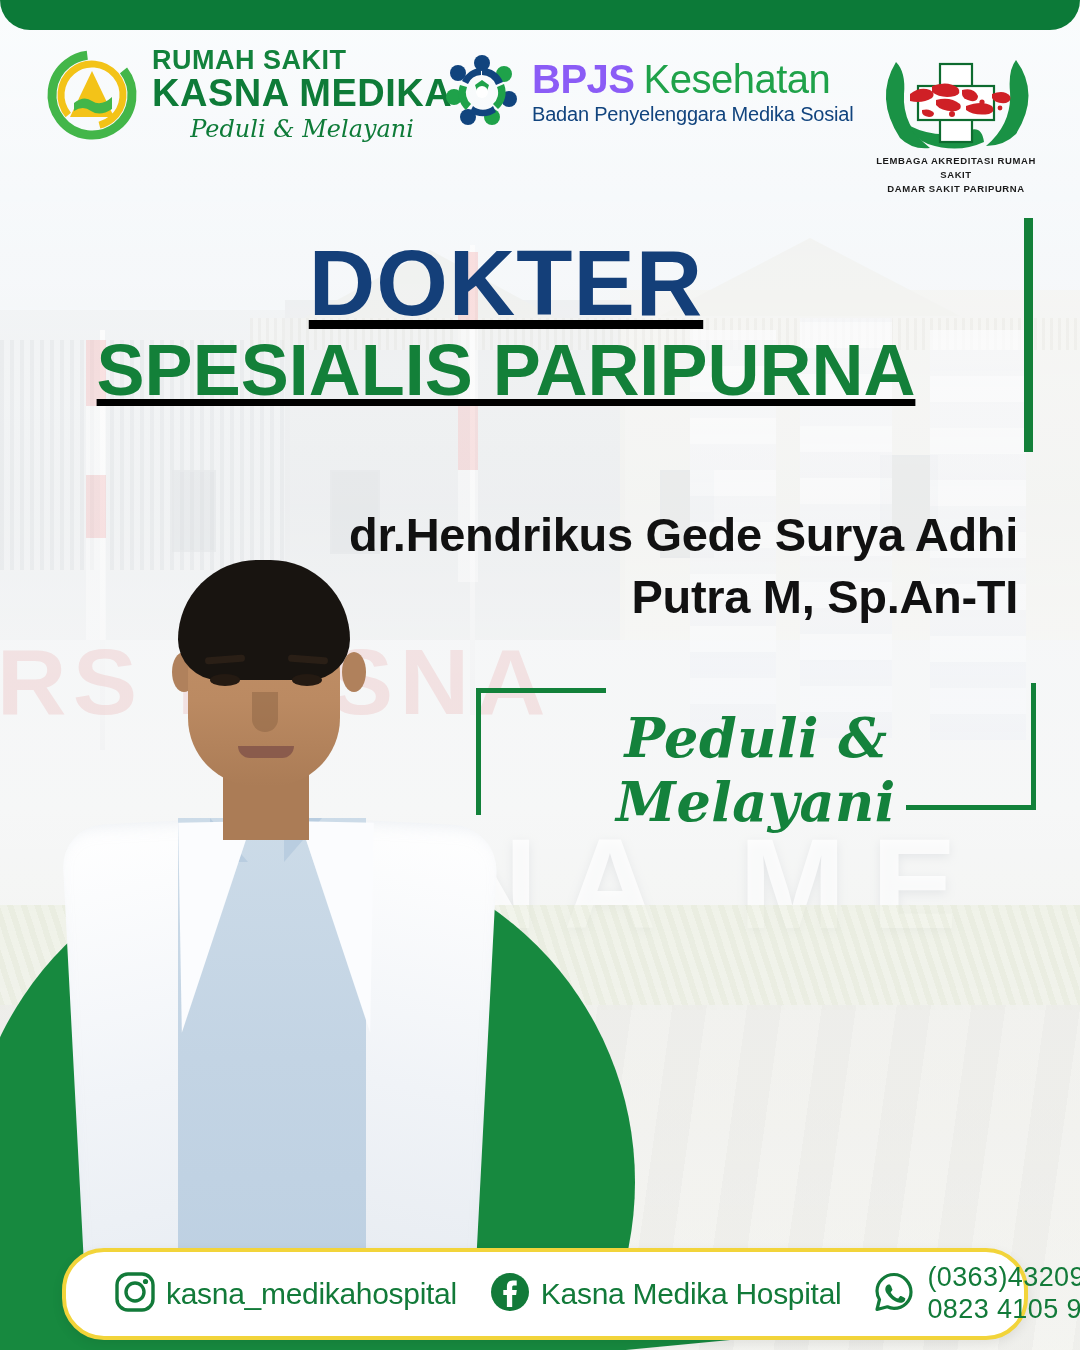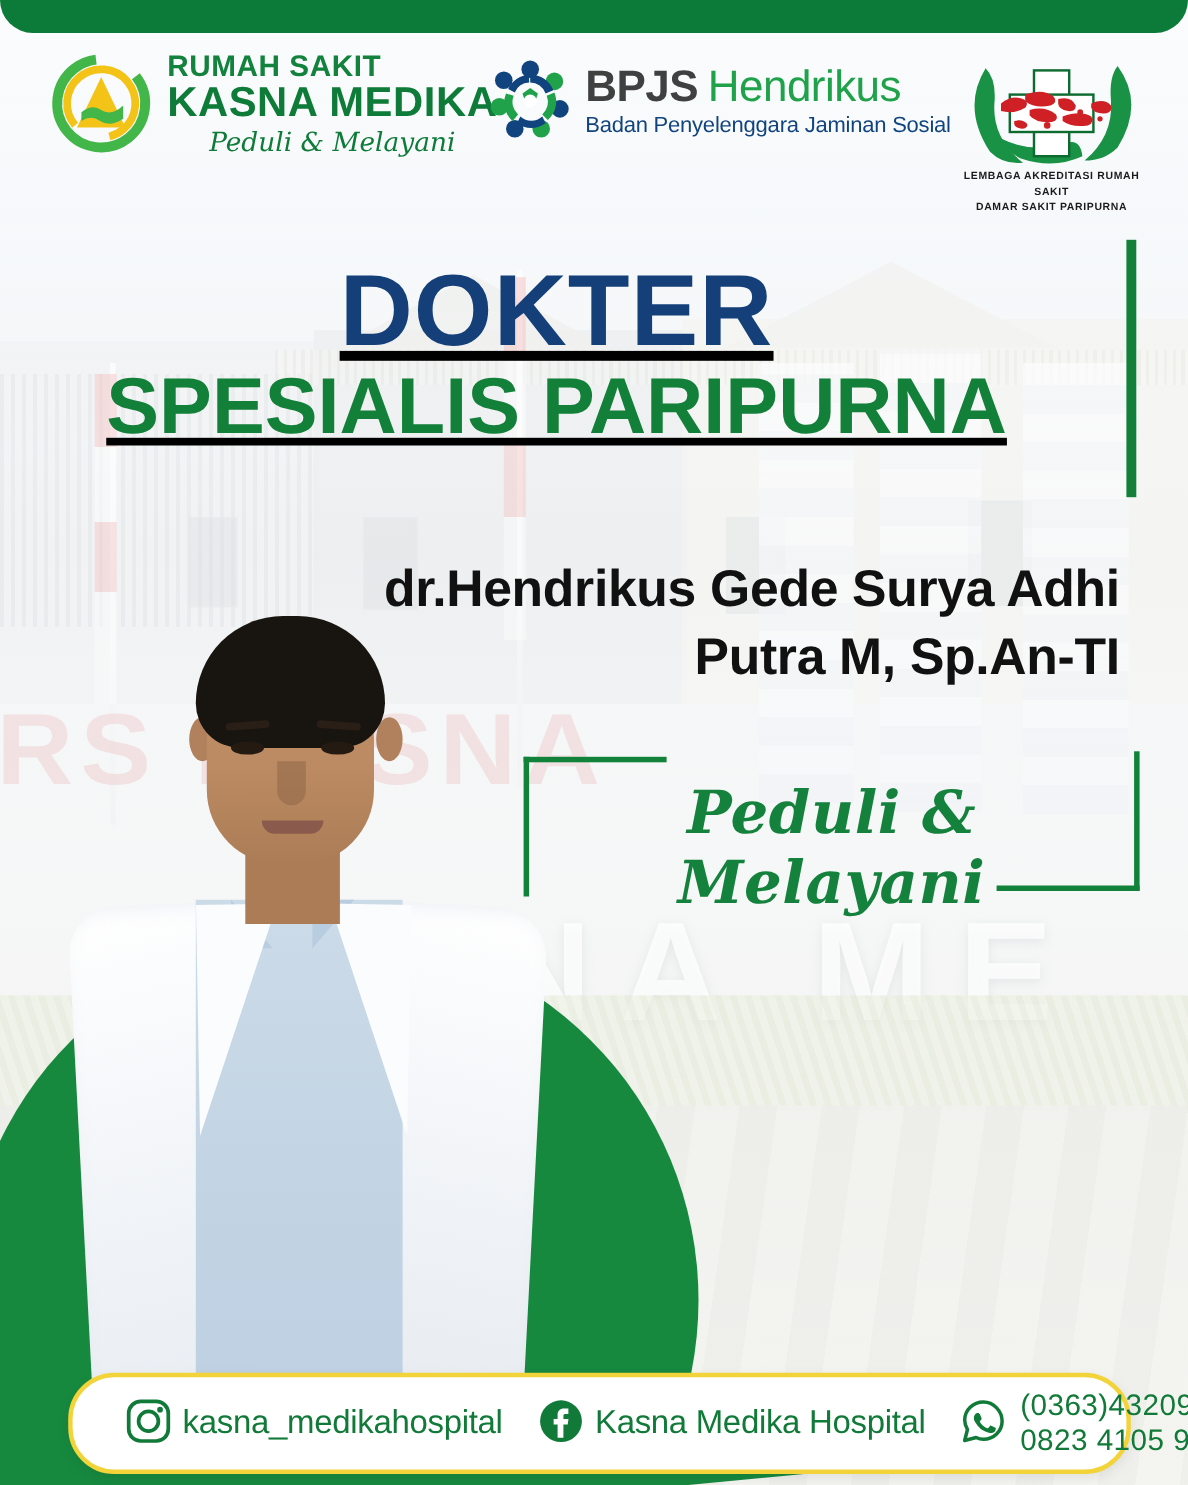--- a/index.html
+++ b/index.html
@@ -176,21 +176,21 @@
     position: absolute;
     left: 0; top: 42px;
     width: 1080px; height: 135px;
   }
 
   
   .kasna-logo {
     position: absolute;
     left: 44px; top: 4px;
     display: flex;
-    align-items: flex-start;
+    align-items: center;
     gap: 12px;
   }
   .kasna-mark {
     position: relative;
     width: 96px; height: 96px;
   }
   .kasna-text .l1 {
     color: #12823c;
     font-size: 27px;
     font-weight: bold;
@@ -220,21 +220,21 @@
     display: flex;
     align-items: center;
     gap: 14px;
   }
   .bpjs-text .t1 {
     font-size: 40px;
     font-weight: bold;
     line-height: 1.0;
     letter-spacing: -.5px;
   }
-  .bpjs-text .t1 .b1 { color: #404040; }
+  .bpjs-text .t1 .b1 { color: #8b5cf6; }
   .bpjs-text .t1 .b2 { color: #1fa24a; font-weight: normal; }
   .bpjs-text .t2 {
     color: #11447e;
     font-size: 20px;
     line-height: 1.2;
     margin-top: 3px;
     letter-spacing: -.2px;
   }
 
   
@@ -597,23 +597,23 @@
             <path d="M50 58 A22 22 0 0 1 24 58 L27 52 A15 15 0 0 0 47 52 Z" fill="#11447e"></path>
             <path d="M20 56 A22 22 0 0 1 14 31 L21 33 A15 15 0 0 0 25 50 Z" fill="#1fa24a"></path>
             <path d="M16 27 A22 22 0 0 1 35 14 L35 21 A15 15 0 0 0 22 30 Z" fill="#11447e"></path>
             <path d="M36 26 l7 5 -3 9 h-8 l-3 -9 z" fill="#1fa24a"></path>
             <circle cx="36" cy="38" r="6" fill="#ffffff"></circle>
           </g>
         </svg>
       </div>
       <div class="bpjs-text">
         <div class="t1">
-          <span class="b1">BPJS</span><span style="display:inline-block;width:9px;"></span><span class="b2">Hendrikus</span>
+          <span class="b1">BPJS</span><span style="display:inline-block;width:9px;"></span><span class="b2">Kesehatan</span>
         </div>
-        <div class="t2">Badan Penyelenggara Jaminan Sosial</div>
+        <div class="t2">Badan Penyelenggara Medika Sosial</div>
       </div>
     </div>
 
     <div class="akred-logo">
       <svg width="180" height="120" viewBox="0 0 180 120">
         <path d="M150 18 Q175 52 150 92 Q138 104 120 104 Q146 82 144 50 Q142 28 150 18 Z" fill="#1a9245"></path>
         <path d="M30 20 Q8 56 34 96 Q46 108 64 106 Q36 84 38 52 Q40 30 30 20 Z" fill="#1a9245"></path>
         <path d="M118 100 Q92 112 62 102 Q48 96 44 84 Q72 98 104 88 Q116 84 118 100 Z" fill="#1a9245"></path>
         <rect x="74" y="22" width="32" height="78" fill="#ffffff" stroke="#0d6b2f" stroke-width="2.2"></rect>
         <rect x="52" y="44" width="76" height="34" fill="#ffffff" stroke="#0d6b2f" stroke-width="2.2"></rect>

